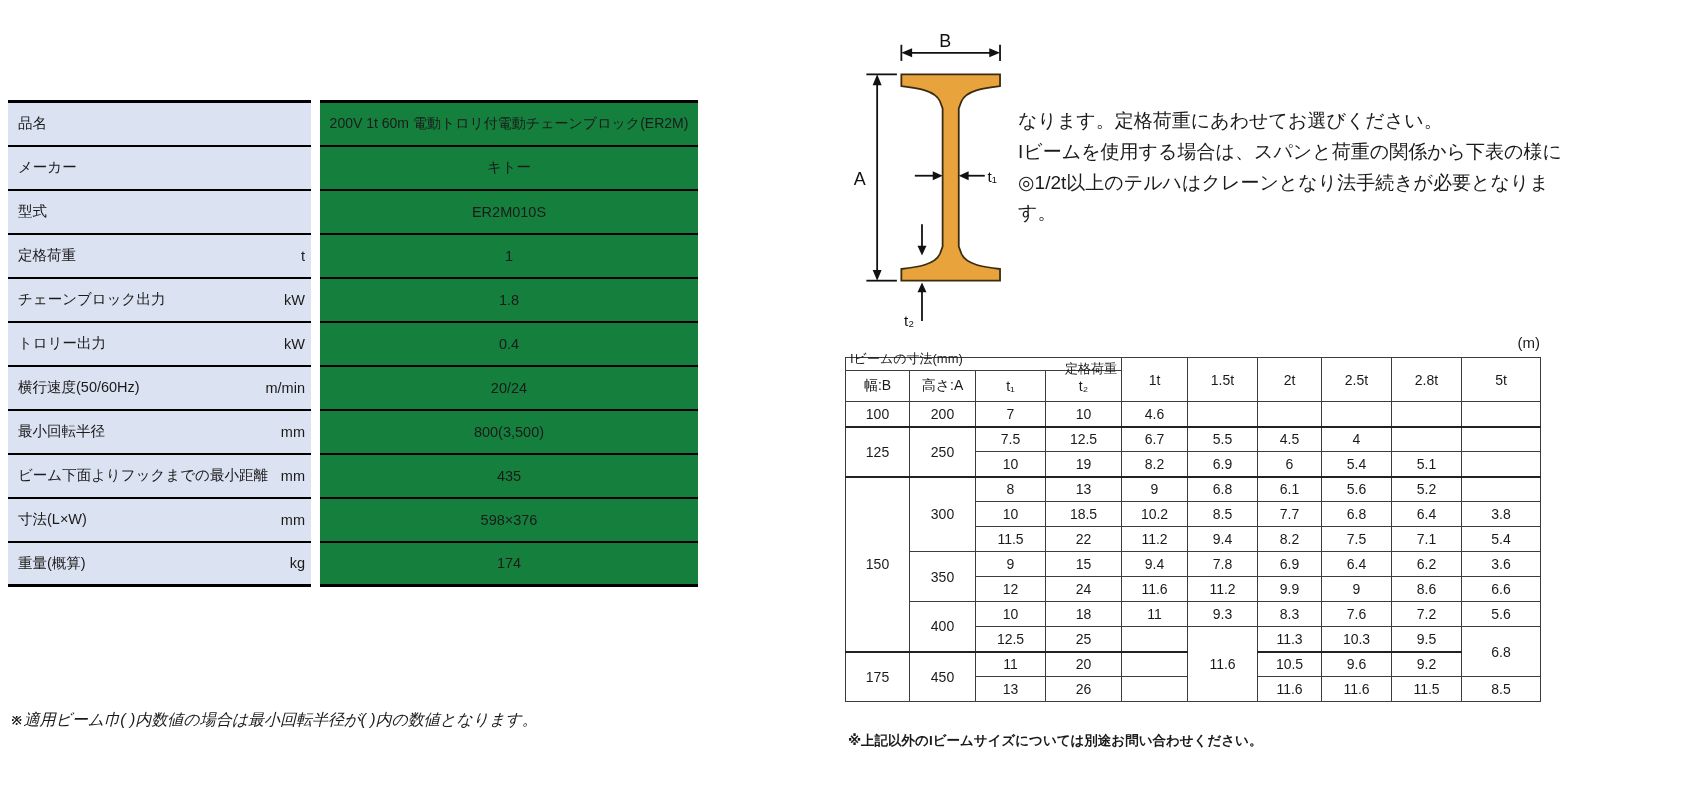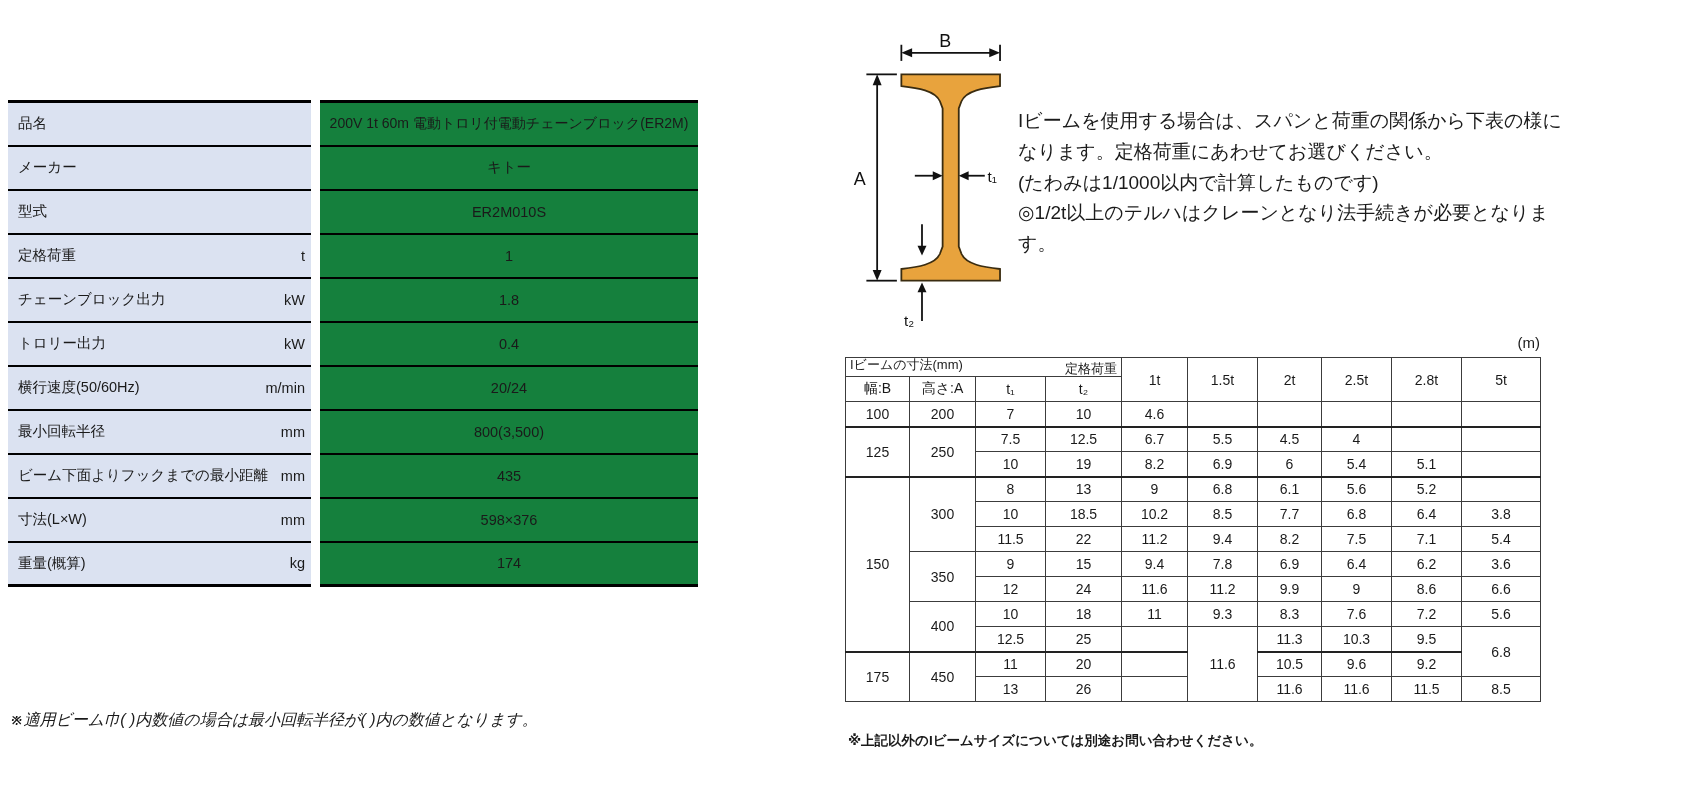--- a/index.html
+++ b/index.html
@@ -26,21 +26,21 @@
   #intro { left:1018px; top:106px; width:560px; font-size:19px; line-height:1.62; }
 
   
   #span-title { left:845px; top:322px; font-size:23px; font-weight:bold;margin-top:48px; }
   #unit-m { left:845px; top:334px; width:695px; text-align:right; font-size:15px; }
   #span-wrap { left:845px; top:357px; }
   table.span { border-collapse:collapse; table-layout:fixed; }
   table.span th, table.span td { border:1px solid #3c3c3c; font-weight:normal; font-size:14px; text-align:center; vertical-align:middle; background:#fff; }
   table.span td { height:25px; }
   table.span th.load { height:44px; }
-  table.span th.sub { height:25px; }
+  table.span th.sub { height:31px; }
   td.gray { background:#bfbfbf; }
   tr.group-start td { border-top:2px solid #222; }
   th.corner { position:relative; padding:0;
     background-image:linear-gradient(to bottom right, transparent calc(50% - 0.8px), #3c3c3c calc(50% - 0.8px), #3c3c3c calc(50% + 0.8px), transparent calc(50% + 0.8px)); }
   th.corner .tr { position:absolute; top:2px; right:4px; font-size:13px; }
   th.corner .bl { position:absolute; bottom:2px; left:4px; font-size:13px; }
   #span-foot { left:848px; top:732px; font-size:13.5px; font-weight:600; }
 </style>
 </head>
 <body>
@@ -199,23 +199,22 @@
   <text x="151" y="165" font-size="17" fill="#111">t₁</text>
 
   <line x1="78" y1="212" x2="78" y2="238" stroke="#111" stroke-width="2"></line>
   <polygon points="78,247 73,236 83,236" fill="#111"></polygon>
   <line x1="78" y1="320" x2="78" y2="286" stroke="#111" stroke-width="2"></line>
   <polygon points="78,277 73,288 83,288" fill="#111"></polygon>
   <text x="58" y="326" font-size="17" fill="#111">t₂</text>
 </svg>
 
 <div class="abs" id="intro">
+  <div>なります。定格荷重にあわせてお選びください。</div>
   <div>Iビームを使用する場合は、スパンと荷重の関係から下表の様に</div>
-  <div>なります。定格荷重にあわせてお選びください。</div>
-  <div>(たわみは1/1000以内で計算したものです)</div>
   <div>◎1/2t以上のテルハはクレーンとなり法手続きが必要となります。</div>
 </div>
 
 <div class="abs" id="span-title">■テルハ(横行レール)許容取付スパン</div>
 <div class="abs" id="unit-m">(m)</div>
 
 <div class="abs" id="span-wrap">
   <table class="span">
     <colgroup>
       <col style="width:64px">

